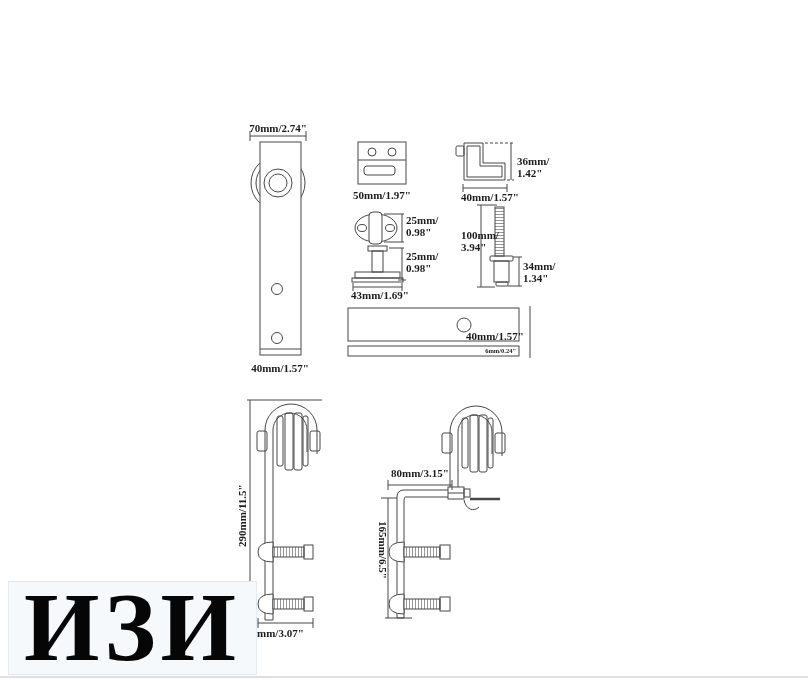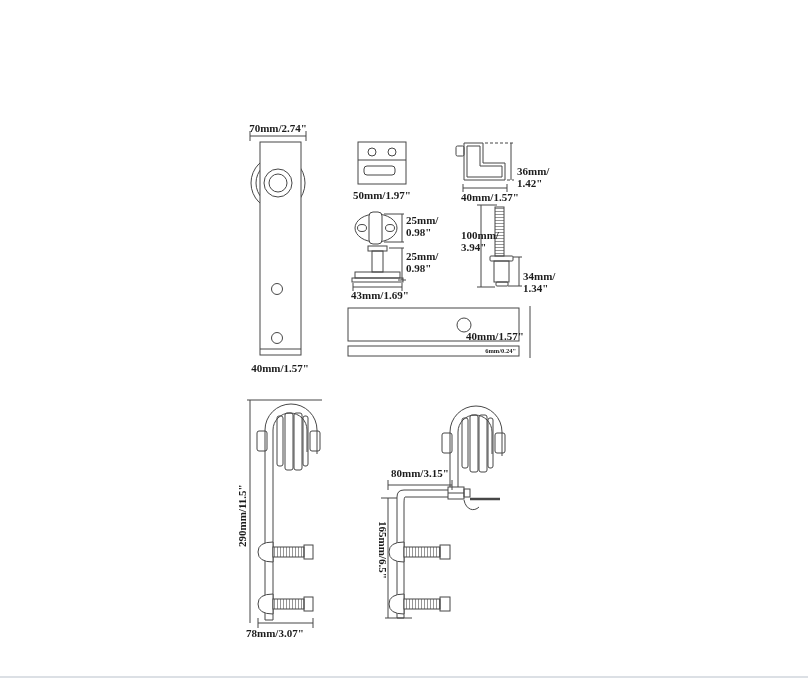--- a/index.html
+++ b/index.html
@@ -178,21 +178,21 @@
       <line x1="388" y1="485" x2="452" y2="485"></line>
     </g>
   </svg>
 
   <span class="dim center" style="left:249px;top:122px;width:58px">70mm/2.74"</span>
 
   <span class="dim center" style="left:251px;top:362px;width:58px">40mm/1.57"</span>
 
   <span class="dim" style="left:353px;top:189px">50mm/1.97"</span>
 
-  <div class="dim two" style="left:517px;top:165px;width:36px">
+  <div class="dim two" style="left:517px;top:155px;width:36px">
     <span>36mm/</span><br>
     <span>1.42"</span>
   </div>
 
   <span class="dim" style="left:461px;top:191px">40mm/1.57"</span>
 
   <div class="dim two" style="left:406px;top:214px;width:36px">
     <span>25mm/</span><br>
     <span>0.98"</span>
   </div>
@@ -202,33 +202,36 @@
     <span>0.98"</span>
   </div>
 
   <span class="dim" style="left:351px;top:289px">43mm/1.69"</span>
 
   <div class="dim two" style="left:461px;top:229px;width:40px">
     <span>100mm/</span><br>
     <span>3.94"</span>
   </div>
 
-  <div class="dim two" style="left:523px;top:270px;width:36px">
+  <div class="dim two" style="left:523px;top:260px;width:36px">
     <span>34mm/</span><br>
     <span>1.34"</span>
   </div>
 
   <span class="dim" style="left:466px;top:330px">40mm/1.57"</span>
 
   <span class="dim tiny" style="left:468px;top:347px;width:48px">6mm/0.24"</span>
 
   <span class="dim rot-ccw" style="left:236px;top:547px">290mm/11.5"</span>
 
   <span class="dim" style="left:246px;top:627px">78mm/3.07"</span>
 
   <span class="dim" style="left:391px;top:467px">80mm/3.15"</span>
 
   <span class="dim rot-cw" style="left:389px;top:521px">165mm/6.5"</span>
 
+  <div id="watermark">
+    <span class="wm-text">ИЗИ</span>
+  </div>
 
   <div id="bottom-edge"></div>
 
 </div>
 
 </body></html>

